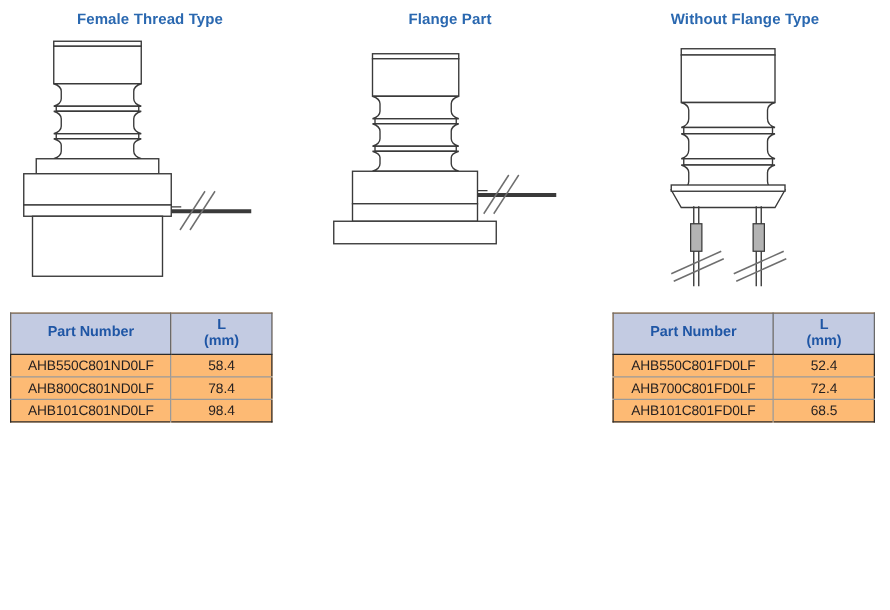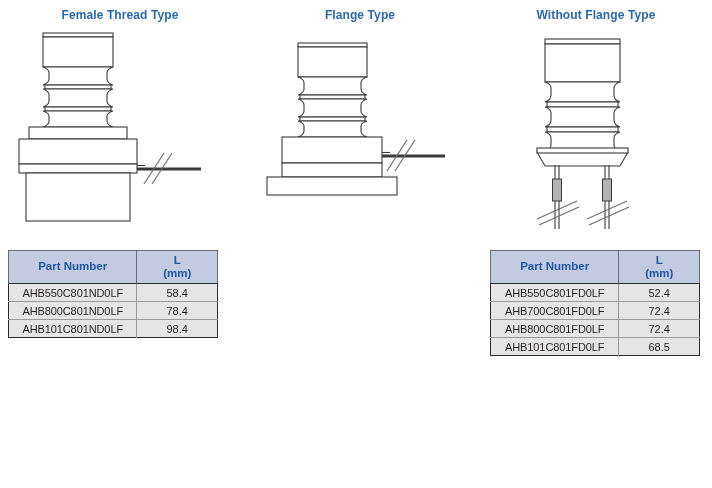--- a/index.html
+++ b/index.html
@@ -38,21 +38,21 @@
   
   .tbl-wrap{position:absolute;}
   #tbl-wrap-female{left:8px;top:250px;width:210px;}
   #tbl-wrap-flange{left:250px;top:250px;width:210px;}
 
   table.spec{
     border-collapse:collapse;
     width:100%;
     table-layout:fixed;
     border:1.5px solid #2b2b2b;
-    background:#e5e5e5;
+    background:#fdba74;
   }
   table.spec th{
     background:#c3cbe2;
     color:#1f56a5;
     font-weight:bold;
     font-size:11.5px;
     border:1px solid #6a6a6a;
     border-bottom:1.5px solid #2b2b2b;
     padding:3px 2px 4px 2px;
     line-height:12.5px;
@@ -142,21 +142,21 @@
           <tr>
             <td>AHB101C801ND0LF</td>
             <td class="val">98.4</td>
           </tr>
         </tbody>
     </table>
   </div>
 </div>
 
 <div class="panel" id="panel-flange">
-  <div class="panel-title">Flange Type</div>
+  <div class="panel-title">Flange Part</div>
   <div class="drawing-area">
     <svg width="230" height="200" viewBox="0 0 230 200">
       <g fill="#ffffff" stroke="#3a3a3a" stroke-width="1.1">
 
         <rect x="53" y="14" width="69" height="4"></rect>
         <rect x="53" y="18" width="69" height="30"></rect>
 
         <path d="M53 48 q6 2 6 6 v6 q0 4 -6 6 h69 q-6 -2 -6 -6 v-6 q0 -4 6 -6 z"></path>
         <rect x="55" y="66" width="65" height="4"></rect>
 
@@ -194,24 +194,20 @@
       <tbody>
           <tr>
             <td>AHB550C801FD0LF</td>
             <td class="val">52.4</td>
           </tr>
           <tr>
             <td>AHB700C801FD0LF</td>
             <td class="val">72.4</td>
           </tr>
           <tr>
-            <td>AHB800C801FD0LF</td>
-            <td class="val">72.4</td>
-          </tr>
-          <tr>
             <td>AHB101C801FD0LF</td>
             <td class="val">68.5</td>
           </tr>
         </tbody>
     </table>
   </div>
 </div>
 
 <div class="panel" id="panel-without">
   <div class="panel-title">Without Flange Type</div>

